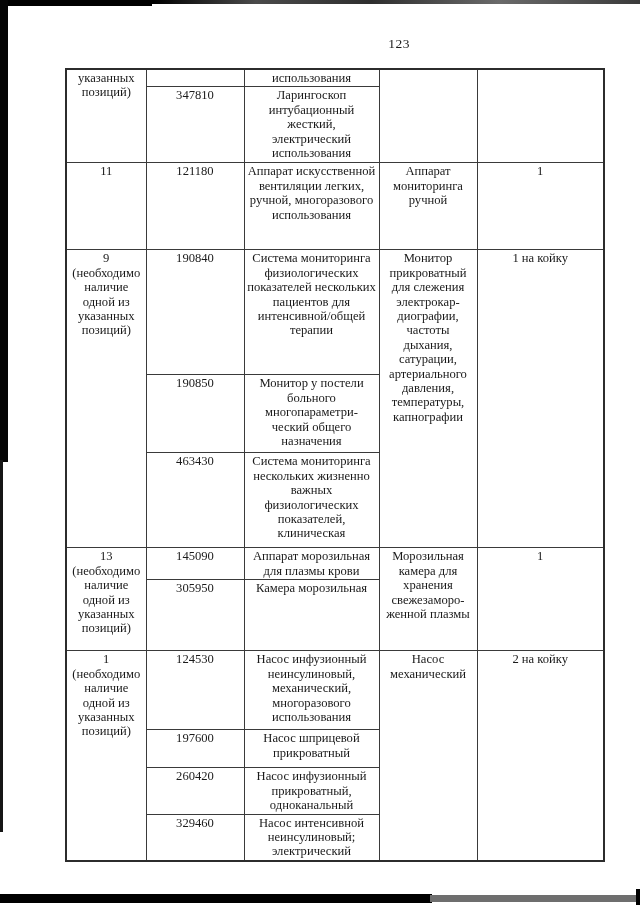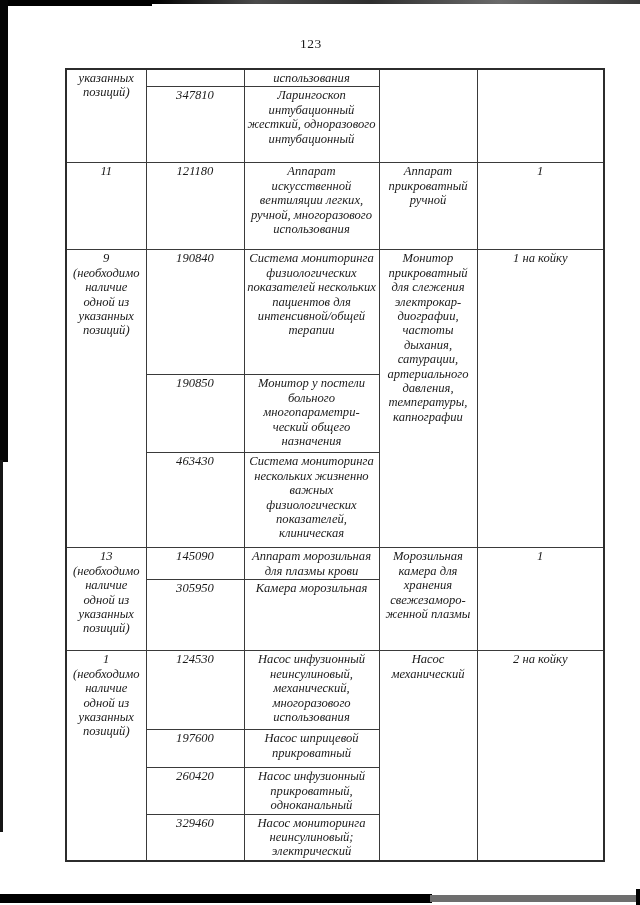--- a/index.html
+++ b/index.html
@@ -11,33 +11,32 @@
     overflow: hidden;
   }
   .page {
     position: relative;
     width: 640px; height: 905px;
     background: #fff;
   }
   .page-number {
     position: absolute;
     top: 36px; left: 300px; width: 110px;
-    text-align: left;
+    text-align: right;
     font-size: 13.5px;
     letter-spacing: 0.5px;
   }
   table.doc-table {
     position: absolute;
     top: 68px; left: 65px;
     width: 539px;
     border-collapse: collapse;
     table-layout: fixed;
     font-size: 12.6px;
     line-height: 14.4px;
-    font-style: italic;
   }
   table.doc-table td {
     border: 1px solid #3a3a3a;
     vertical-align: top;
     text-align: center;
     padding: 1px 2px;
     overflow: hidden;
     word-wrap: break-word;
   }
   table.doc-table { border: 2px solid #2c2c2c; }
@@ -78,28 +77,28 @@
 
       <tr style="height:16px">
         <td class="pos-cell" rowspan="2">указанных позиций)</td>
         <td class="code-cell"></td>
         <td class="name-cell">использования</td>
         <td class="gen-cell" rowspan="2"></td>
         <td class="qty-cell" rowspan="2"></td>
       </tr>
       <tr style="height:76px">
         <td class="code-cell">347810</td>
-        <td class="name-cell">Ларингоскоп интубационный жесткий, одноразового интубационный</td>
+        <td class="name-cell">Ларингоскоп интубационный жесткий, электрический использования</td>
       </tr>
 
       <tr style="height:87px">
         <td class="pos-cell">11</td>
         <td class="code-cell">121180</td>
         <td class="name-cell">Аппарат искусственной вентиляции легких, ручной, многоразового использования</td>
-        <td class="gen-cell">Аппарат прикроватный ручной</td>
+        <td class="gen-cell">Аппарат мониторинга ручной</td>
         <td class="qty-cell">1</td>
       </tr>
 
       <tr style="height:125px">
         <td class="pos-cell" rowspan="3">9 (необходимо наличие одной из указанных позиций)</td>
         <td class="code-cell">190840</td>
         <td class="name-cell">Система мониторинга физиологических показателей нескольких пациентов для интенсивной/общей терапии</td>
         <td class="gen-cell" rowspan="3">Монитор прикроватный для слежения электрокар-диографии, частоты дыхания, сатурации, артериального давления, температуры, капнографии</td>
         <td class="qty-cell" rowspan="3">1 на койку</td>
       </tr>
@@ -134,21 +133,21 @@
       <tr style="height:38px">
         <td class="code-cell">197600</td>
         <td class="name-cell">Насос шприцевой прикроватный</td>
       </tr>
       <tr style="height:40px">
         <td class="code-cell">260420</td>
         <td class="name-cell">Насос инфузионный прикроватный, одноканальный</td>
       </tr>
       <tr style="height:38px">
         <td class="code-cell">329460</td>
-        <td class="name-cell">Насос мониторинга неинсулиновый; электрический</td>
+        <td class="name-cell">Насос интенсивной неинсулиновый; электрический</td>
       </tr>
     </tbody>
   </table>
 
   <div class="artifact top-strip"></div>
   <div class="artifact top-strip-left"></div>
   <div class="artifact left-bar"></div>
   <div class="artifact left-bar-thin"></div>
   <div class="artifact bottom-bar"></div>
   <div class="artifact bottom-bar-gray"></div>

